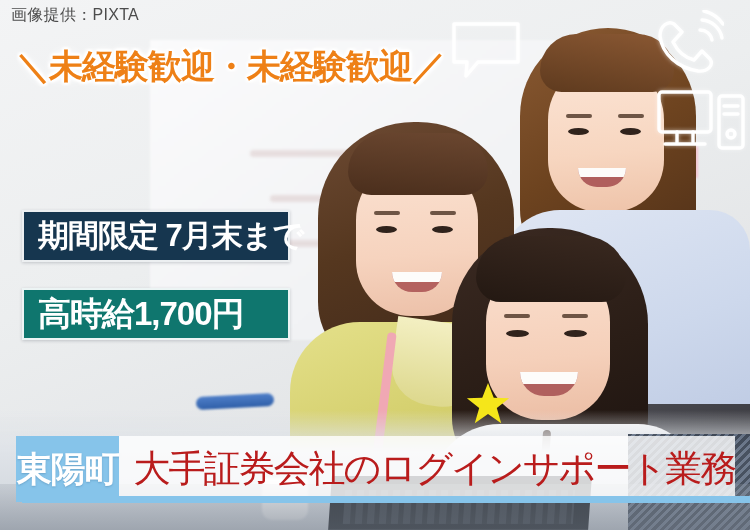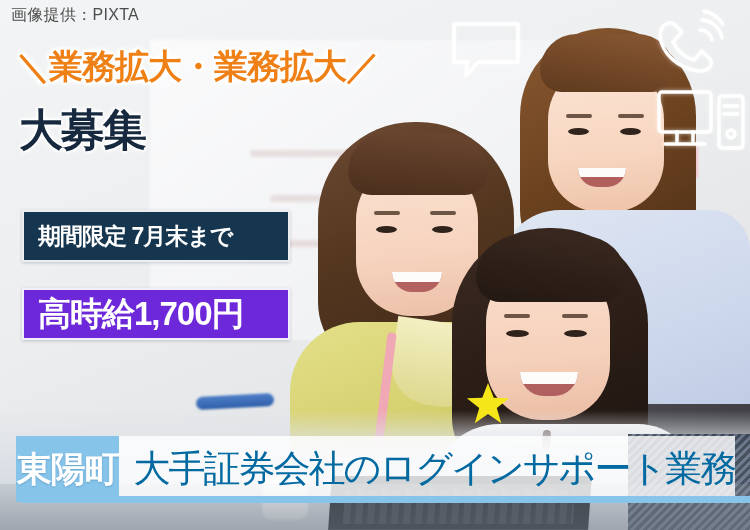--- a/index.html
+++ b/index.html
@@ -242,40 +242,40 @@
   .chip{
     position:absolute;left:22px;width:268px;
     display:flex;align-items:center;
     box-sizing:border-box;
     border:2px solid rgba(255,255,255,.92);
     box-shadow:0 1px 3px rgba(40,50,65,.22);
     color:#ffffff;font-weight:bold;
     letter-spacing:-1px;white-space:nowrap;
     padding-left:14px;
   }
-  #chip1{top:210px;height:52px;background:#16364f;font-size:23px;}
+  #chip1{top:210px;height:52px;background:#16364f;font-size:31px;}
   #chip2{top:288px;height:52px;background:#1d5686;font-size:33px;}
   #chip3{top:362px;height:50px;background:#56abe5;font-size:33px;}
 
   
   .bottombar{
     position:absolute;left:0;top:436px;width:750px;height:66px;
     display:flex;align-items:stretch;
   }
   .bb-spacer{width:22px;background:rgba(255,255,255,0);}
   .bb-station{
     width:141px;background:#86c4ea;
     display:flex;align-items:center;justify-content:center;
     color:#ffffff;font-weight:bold;font-size:35px;letter-spacing:-1px;
     text-shadow:0 1px 2px rgba(60,110,150,.35);
   }
   .bb-title{
     flex:1;background:rgba(255,255,255,.80);
     display:flex;align-items:center;
-    color:#0369a1;font-size:37px;letter-spacing:-2px;
+    color:#b91c1c;font-size:37px;letter-spacing:-2px;
     padding-left:14px;white-space:nowrap;
     box-sizing:border-box;
   }
   .bb-tail{width:20px;background:rgba(255,255,255,0);}
   .bb-underline{
     position:absolute;left:22px;top:496px;width:728px;height:7px;
     background:#86c4ea;
   }
 </style>
 </head>
@@ -365,28 +365,27 @@
     <path d="M69 20 H83 M69 28 H83"></path>
     <circle cx="76" cy="48" r="4"></circle>
   </svg>
 
   <svg class="star" viewBox="0 0 50 50">
     <polygon points="25,1 31.5,18 49,18.5 35,29.5 40,47 25,36.5 10,47 15,29.5 1,18.5 18.5,18" fill="#f5e61a"></polygon>
   </svg>
 
   <div class="credit">画像提供：PIXTA</div>
 
-  <div class="kicker">＼業務拡大・業務拡大／</div>
+  <div class="kicker">＼未経験歓迎・未経験歓迎／</div>
 
   <div class="bignum">
-    <span class="boshu">大募集</span>
   </div>
 
   <div class="chip" id="chip1" style="background: rgb(22, 54, 79);">期間限定 7月末まで</div>
-  <div class="chip" id="chip2" style="background: #6d28d9;">高時給1,700円</div>
+  <div class="chip" id="chip2" style="background: #0f766e;">高時給1,700円</div>
 
   <div class="bottombar">
     <div class="bb-spacer"></div>
     <div class="bb-station" style="background: rgb(134, 196, 234);">東陽町</div>
     <div class="bb-title">大手証券会社のログインサポート業務</div>
     <div class="bb-tail"></div>
   </div>
   <div class="bb-underline" style="background: rgb(134, 196, 234);"></div>
 
 </div>

